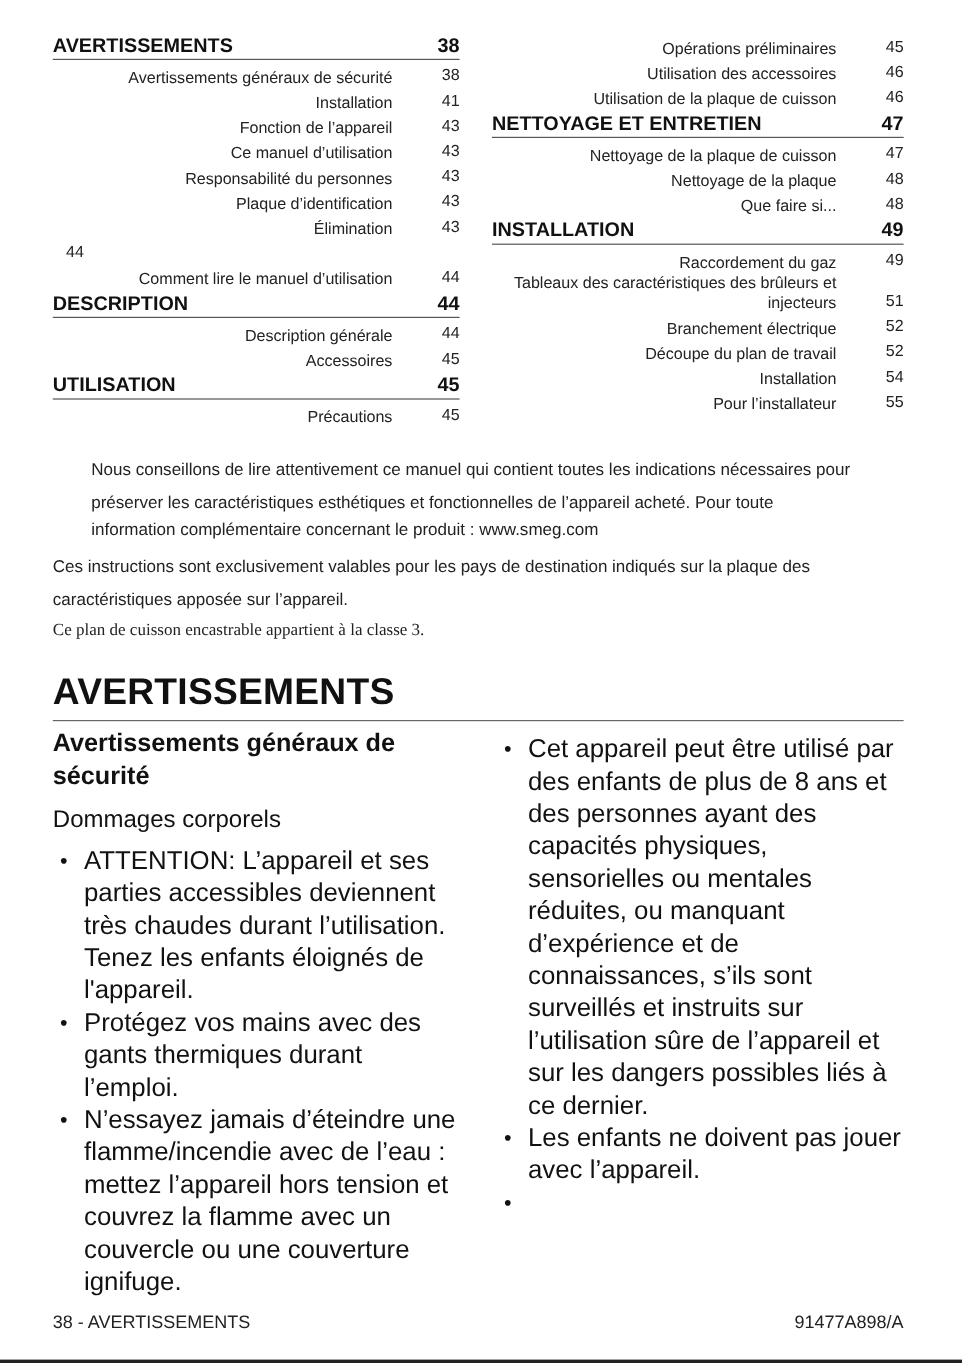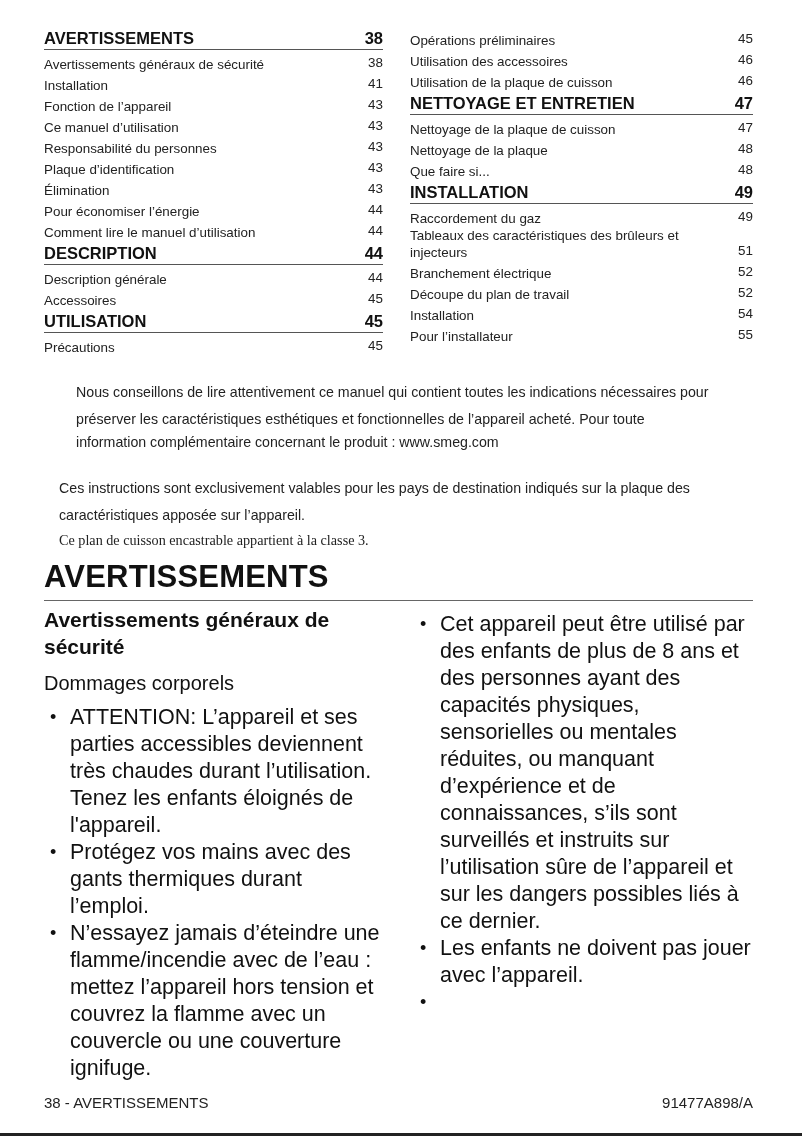--- a/index.html
+++ b/index.html
@@ -14,26 +14,26 @@
     display: flex; justify-content: space-between; align-items: flex-end;
     font-weight: bold; font-size: 16.5px; line-height: 20px;
     padding-top: 2px; padding-bottom: 1px;
     border-bottom: 1.5px solid #555; margin-bottom: 2px;
   }
   .toc-left .toc-sec:first-child { padding-top: 0; }
   .toc-item {
     display: flex; justify-content: space-between; align-items: flex-end;
     font-size: 13.4px; line-height: 21px; color: #222;
   }
-  .toc-item .lbl { flex: 1; padding-right: 30px; line-height: 17px; }
+  .toc-item .lbl { flex: 1; padding-right: 30px; line-height: 17px; text-align: right; }
   .toc-item .pg { text-align: right; min-width: 26px; }
   .toc-right .toc-item:first-child { margin-top: 0; }
 
   .intro { position: absolute; left: 44px; width: 710px; font-size: 14.2px; color: #222; }
-  .intro p { margin: 15px; }
+  .intro p { margin: 0; }
   .p1 { top: 379px; line-height: 27px; margin-left: 32px; }
   .p1 .l3 { line-height: 18px; display: block; }
   .p2 { top: 460px; line-height: 27px; }
   .p3 { top: 514px; line-height: 22px; font-family: Liberation Serif, serif; }
 
   .big-h {
     position: absolute; left: 44px; top: 557px; width: 709px;
     font-size: 31px; font-weight: bold; line-height: 40px; letter-spacing: 0.2px;
     border-bottom: 1.5px solid #666; padding-bottom: 3px;
   }
@@ -87,21 +87,20 @@
     </div>
   <div class="toc-item">
       <span class="lbl">Plaque d’identification</span>
       <span class="pg">43</span>
     </div>
   <div class="toc-item">
       <span class="lbl">Élimination</span>
       <span class="pg">43</span>
     </div>
   <div class="toc-item">
-      <span class="lbl">Pour économiser l’énergie</span>
       <span class="pg">44</span>
     </div>
   <div class="toc-item">
       <span class="lbl">Comment lire le manuel d’utilisation</span>
       <span class="pg">44</span>
     </div>
   <div class="toc-sec">
       <span>DESCRIPTION</span>
       <span>44</span>
     </div>

